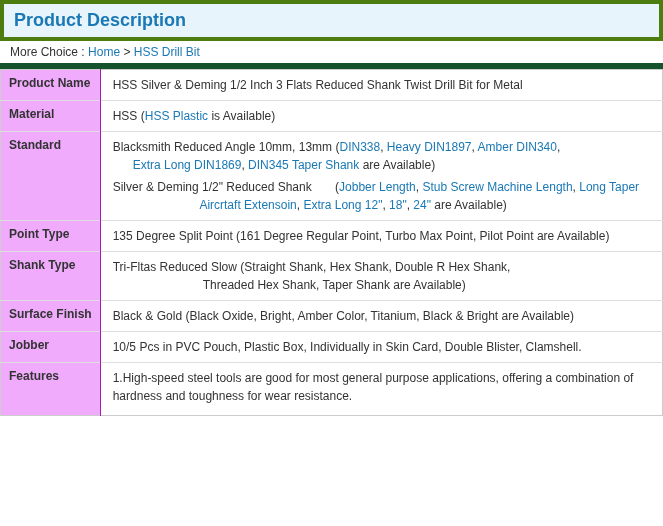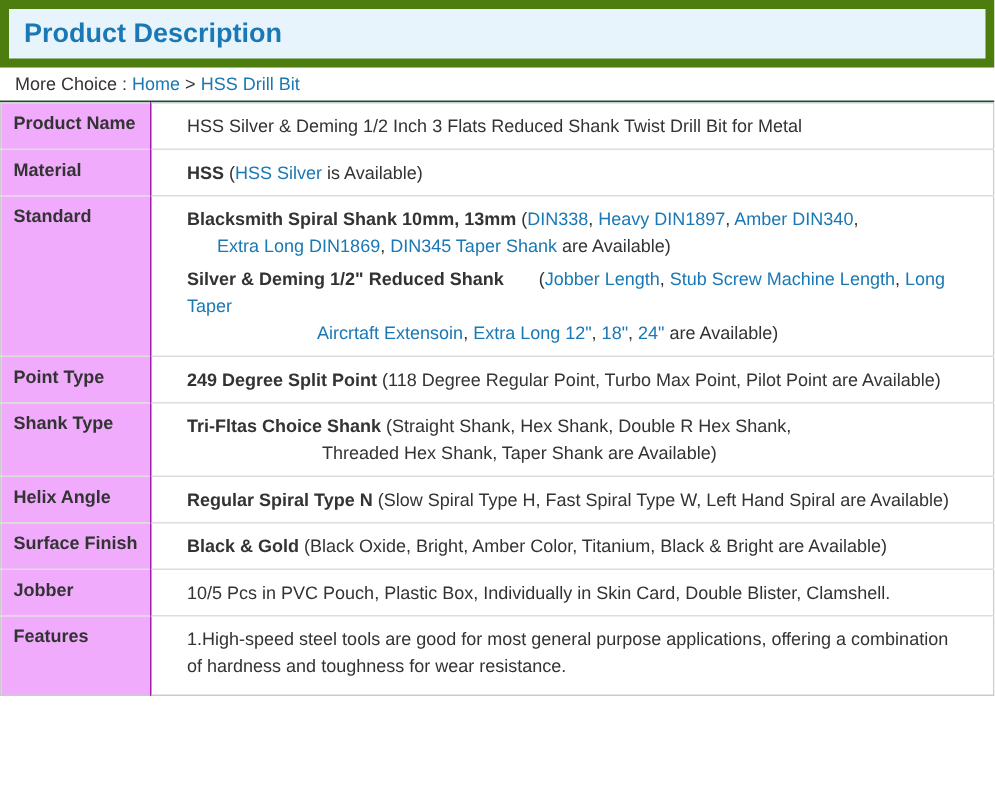--- a/index.html
+++ b/index.html
@@ -5,31 +5,31 @@
     * { margin: 0; padding: 0; box-sizing: border-box; }
     body {
       font-family: Arial, sans-serif;
       font-size: 12px;
       color: #333;
       width: 663px;
       background: #fff;
     }
     .product-desc-header {
       background: #e8f4fc;
-      border: 6px solid #4d7c0f;
+      border: 4px solid #4d7c0f;
       padding: 6px 10px;
       font-size: 18px;
       font-weight: bold;
       color: #1a78b4;
       margin-bottom: 0;
     }
     .breadcrumb-row {
       padding: 4px 10px;
       font-size: 12px;
-      border-bottom: 1px solid #14532d;
+      border-bottom: 6px solid #14532d;
       color: #333;
     }
     .breadcrumb-row a, .breadcrumb-row span.link {
       color: #1a78b4;
       text-decoration: none;
     }
     .product-table {
       width: 100%;
       border-collapse: collapse;
       border: 1px solid #ccc;
@@ -45,28 +45,28 @@
       min-width: 90px;
       padding: 6px 8px;
       font-weight: bold;
       vertical-align: top;
       color: #333;
       background: #f0abfc;
       border-right: 1px solid #a21caf;
       white-space: nowrap;
     }
     .value-cell {
-      padding: 6px 24px;
+      padding: 6px 12px;
       vertical-align: top;
       color: #333;
       line-height: 1.5;
       margin-top: 47px;
     }
     .value-cell .highlight {
-      font-weight: bold;
+      font-weight: normal;
     }
     .value-cell a, .value-cell .link {
       color: #1a78b4;
       text-decoration: none;
     }
     .features-list {
       list-style: none;
       padding: 0;
       margin: 0;
     }
@@ -97,63 +97,56 @@
       <td class="label-cell">Product Name</td>
       <td class="value-cell">
         <span>HSS Silver &amp; Deming 1/2 Inch 3 Flats Reduced Shank Twist Drill Bit for Metal</span>
       </td>
     </tr>
 
     <tr>
       <td class="label-cell">Material</td>
       <td class="value-cell">
         <span class="highlight">HSS</span>
-        <span> (<a href="#">HSS Silver</a> is Available)</span>
+        <span> (<a href="#">HSS Plastic</a> is Available)</span>
       </td>
     </tr>
 
 
     <tr>
       <td class="label-cell">Standard</td>
       <td class="value-cell">
         <div>
-          <span class="highlight">Blacksmith Spiral Shank 10mm, 13mm</span>
+          <span class="highlight">Blacksmith Reduced Angle 10mm, 13mm</span>
           <span> (<a href="#">DIN338</a>, <a href="#">Heavy DIN1897</a>, <a href="#">Amber DIN340</a>,<br>&nbsp;&nbsp;&nbsp;&nbsp;&nbsp;&nbsp;<a href="#">Extra Long DIN1869</a>, <a href="#">DIN345 Taper Shank</a> are Available)</span>
         </div>
         <div style="margin-top:4px;">
           <span class="highlight">Silver &amp; Deming 1/2" Reduced Shank</span>
           <span>&nbsp;&nbsp;&nbsp;&nbsp;&nbsp; (<a href="#">Jobber Length</a>, <a href="#">Stub Screw Machine Length</a>, <a href="#">Long Taper</a><br>&nbsp;&nbsp;&nbsp;&nbsp;&nbsp;&nbsp;&nbsp;&nbsp;&nbsp;&nbsp;&nbsp;&nbsp;&nbsp;&nbsp;&nbsp;&nbsp;&nbsp;&nbsp;&nbsp;&nbsp;&nbsp;&nbsp;&nbsp;&nbsp;&nbsp;&nbsp;<a href="#">Aircrtaft Extensoin</a>, <a href="#">Extra Long 12"</a>, <a href="#">18"</a>, <a href="#">24"</a> are Available)</span>
         </div>
       </td>
     </tr>
 
 
     <tr>
       <td class="label-cell">Point Type</td>
       <td class="value-cell">
-        <span class="highlight">249 Degree Split Point</span>
-        <span>  (118 Degree Regular Point, Turbo Max Point, Pilot Point are Available)</span>
+        <span class="highlight">135 Degree Split Point</span>
+        <span>  (161 Degree Regular Point, Turbo Max Point, Pilot Point are Available)</span>
       </td>
     </tr>
 
     <tr>
       <td class="label-cell">Shank Type</td>
       <td class="value-cell">
-        <span class="highlight">Tri-Fltas Choice Shank</span>
+        <span class="highlight">Tri-Fltas Reduced Slow</span>
         <span>   (Straight Shank, Hex Shank, Double R Hex Shank,<br>&nbsp;&nbsp;&nbsp;&nbsp;&nbsp;&nbsp;&nbsp;&nbsp;&nbsp;&nbsp;&nbsp;&nbsp;&nbsp;&nbsp;&nbsp;&nbsp;&nbsp;&nbsp;&nbsp;&nbsp;&nbsp;&nbsp;&nbsp;&nbsp;&nbsp;&nbsp;&nbsp;Threaded Hex Shank, Taper Shank are Available)</span>
       </td>
     </tr>
 
-    <tr>
-      <td class="label-cell">Helix Angle</td>
-      <td class="value-cell">
-        <span class="highlight">Regular Spiral Type N</span>
-        <span>  (Slow Spiral Type H, Fast Spiral Type W, Left Hand Spiral are Available)</span>
-      </td>
-    </tr>
 
 
     <tr>
       <td class="label-cell">Surface Finish</td>
       <td class="value-cell">
         <span class="highlight">Black &amp; Gold</span>
         <span>  (Black Oxide, Bright, Amber Color, Titanium, Black &amp; Bright are Available)</span>
       </td>
     </tr>
 

